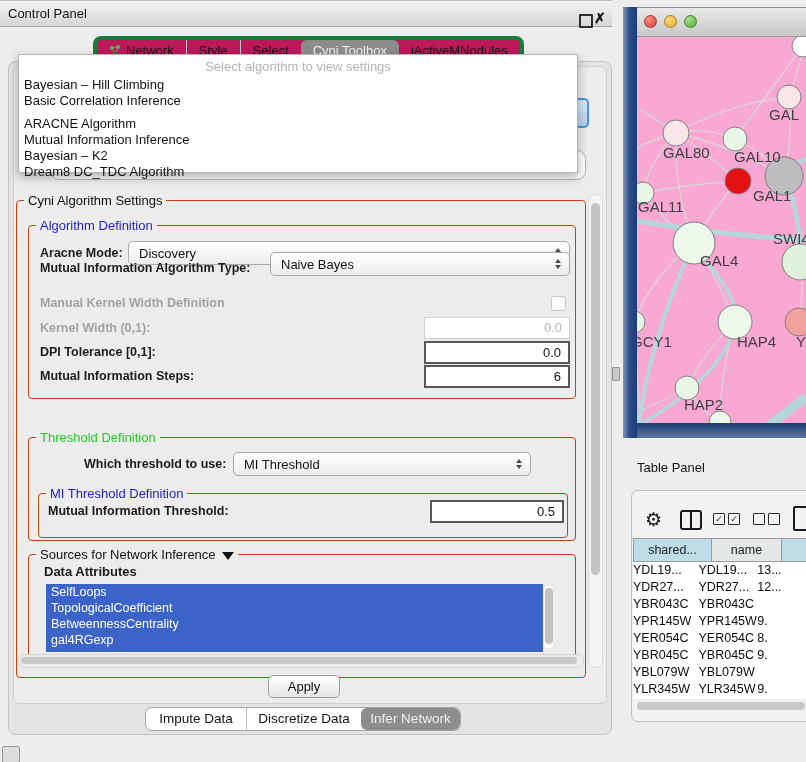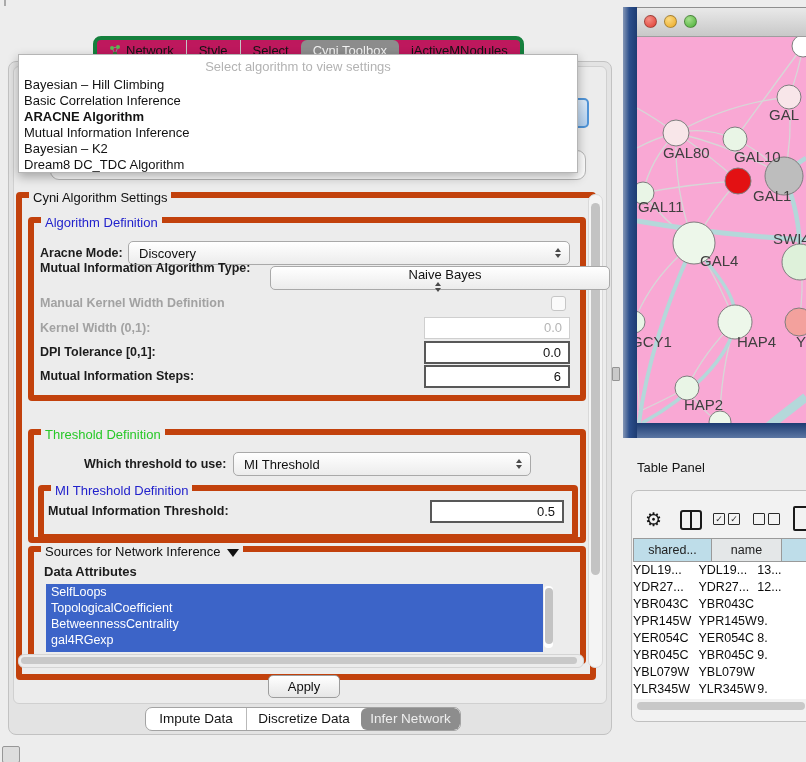--- a/index.html
+++ b/index.html
@@ -31,24 +31,24 @@
   .bg-combo{left:50px;top:150px;width:536px;height:30px;background:#fcfcfc;border:1px solid #b6b6b6;
     border-radius:9px;z-index:2;font-size:13px;color:#9a9a9a;line-height:30px;padding-left:12px;box-sizing:border-box;}
   .focus-arrow{left:571px;top:98px;width:14px;height:26px;border:2px solid #4f93d6;border-radius:5px;
     background:linear-gradient(#d9e9f8,#b2d0ef);z-index:2;}
 
   
   .algo-popup{left:18px;top:54px;width:560px;height:119px;background:#fff;border:1px solid #b5b5b5;
     box-shadow:0 4px 10px rgba(0,0,0,.3);z-index:10;box-sizing:border-box;}
   .popup-prompt{text-align:center;color:#b3b3b3;font-size:13px;line-height:20px;margin-top:2px;}
   .popup-item{font-size:13px;line-height:16px;padding-left:5px;color:#121212;white-space:nowrap;}
-  .popup-item.bold{font-weight:bold;}
-
-  
-  .groupbox{border:6px solid #c2410c;border-radius:4px;}
+  .popup-item.bold{font-weight:normal;margin-top:7px;}
+
+  
+  .groupbox{border:1px solid #c2410c;border-radius:4px;margin-top:8px;}
   .gtitle{position:absolute;top:-8px;left:7px;background:#ececec;padding:0 4px;font-size:13px;white-space:nowrap;}
   .gtitle.blue{color:#2222cc;}
   .gtitle.green{color:#28c828;}
 
   .flabel{font-size:12.5px;font-weight:bold;color:#1c1c1c;white-space:nowrap;}
   .flabel.dis{color:#a2a2a2;}
   .plain-label{font-size:13px;color:#0f0f0f;white-space:nowrap;}
 
   .mac-combo{background:linear-gradient(#ffffff,#ececec);border:1px solid #a9a9a9;border-radius:5px;
     box-sizing:border-box;display:flex;align-items:center;}
@@ -117,20 +117,25 @@
   .trow{display:flex;height:17px;line-height:17px;font-size:12.5px;color:#0c0c0c;}
   .td{box-sizing:border-box;white-space:nowrap;overflow:hidden;}
 </style>
 </head>
 <body>
 
 <div id="app">
 
   <div class="abs corner-tick"></div>
 
+  <div class="abs cp-titlebar">
+    <div class="abs cp-title">Control Panel</div>
+    <div class="abs float-icon"></div>
+    <div class="abs close-icon">✗</div>
+  </div>
 
   <div class="abs tabstrip" id="tabstrip">
       <div class="tab">
         <svg width="12" height="12">
           <line x1="3" y1="3" x2="9" y2="2" stroke="#8a8a8a"></line>
           <line x1="3" y1="3" x2="6" y2="9" stroke="#8a8a8a"></line>
           <line x1="9" y1="2" x2="6" y2="9" stroke="#8a8a8a"></line>
           <circle cx="3" cy="3" r="2" fill="#5cb84e"></circle>
           <circle cx="9" cy="2" r="2" fill="#5cb84e"></circle>
           <circle cx="6" cy="9" r="2.2" fill="#2f7a33"></circle>
@@ -182,21 +187,21 @@
   </div>
   <div class="abs flabel" style="left:40px;top:241px;line-height:24px;">Aracne Mode:</div>
   <div class="abs mac-combo" style="left:128px;top:241px;width:442px;height:24px;">
     <span class="combo-text">Discovery</span>
     <span class="combo-arrows">
         <span class="tri up"></span>
         <span class="tri dn"></span>
       </span>
   </div>
   <div class="abs flabel" style="left:40px;top:256px;line-height:24px;">Mutual Information Algorithm Type:</div>
-  <div class="abs mac-combo" style="left:270px;top:266px;width:340px;height:24px;flex-direction:column;">
+  <div class="abs mac-combo" style="left:270px;top:252px;width:300px;height:24px;">
     <span class="combo-text">Naive Bayes</span>
     <span class="combo-arrows">
         <span class="tri up"></span>
         <span class="tri dn"></span>
       </span>
   </div>
   <div class="abs flabel dis" style="left:40px;top:293px;line-height:20px;">Manual Kernel Width Definition</div>
   <div class="abs checkbox" style="left:551px;top:296px;"></div>
   <div class="abs flabel dis" style="left:40px;top:317px;line-height:22px;">Kernel Width (0,1):</div>
   <div class="abs tfield dis" style="left:424px;top:317px;width:146px;height:22px;">0.0</div>

